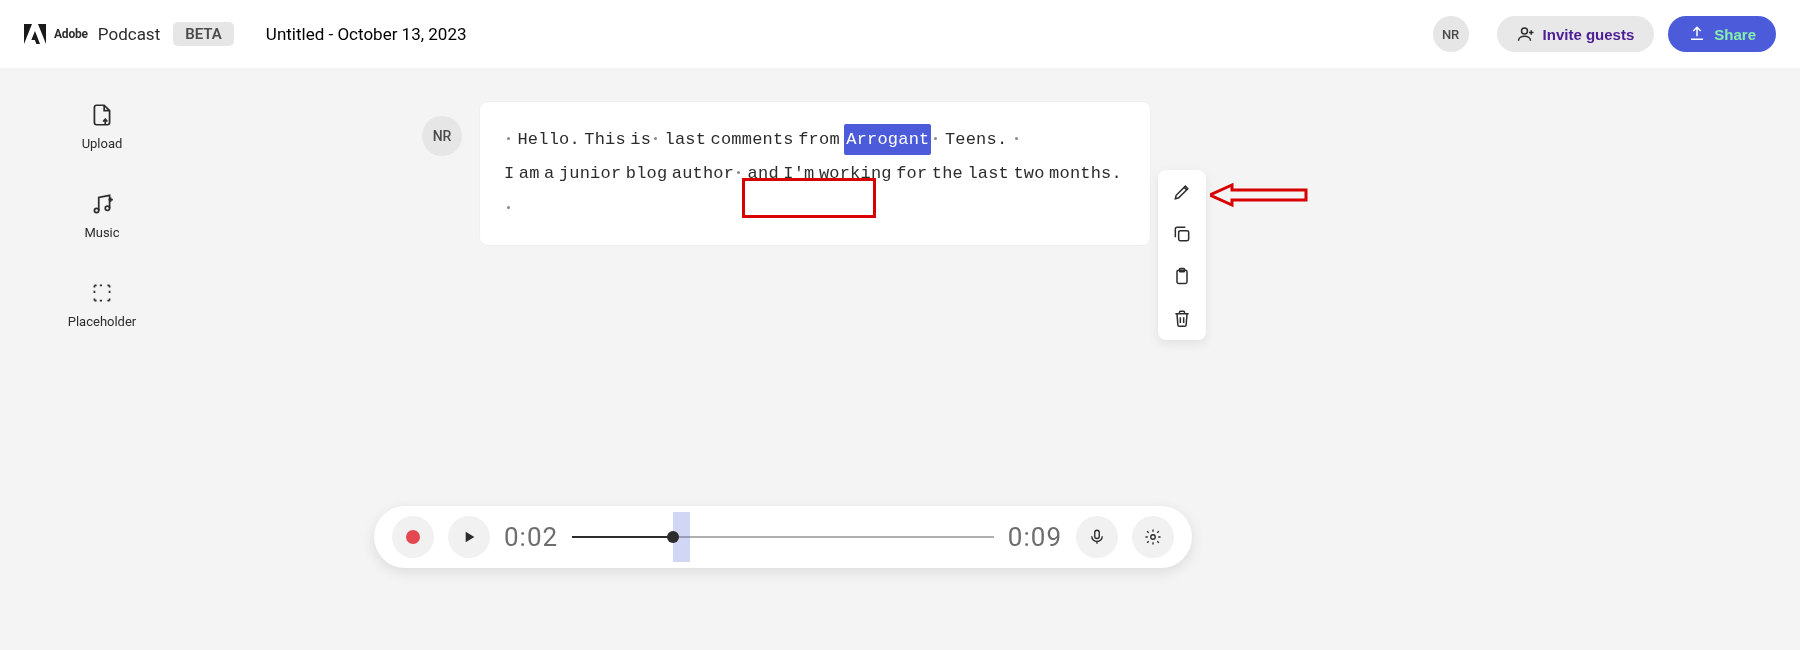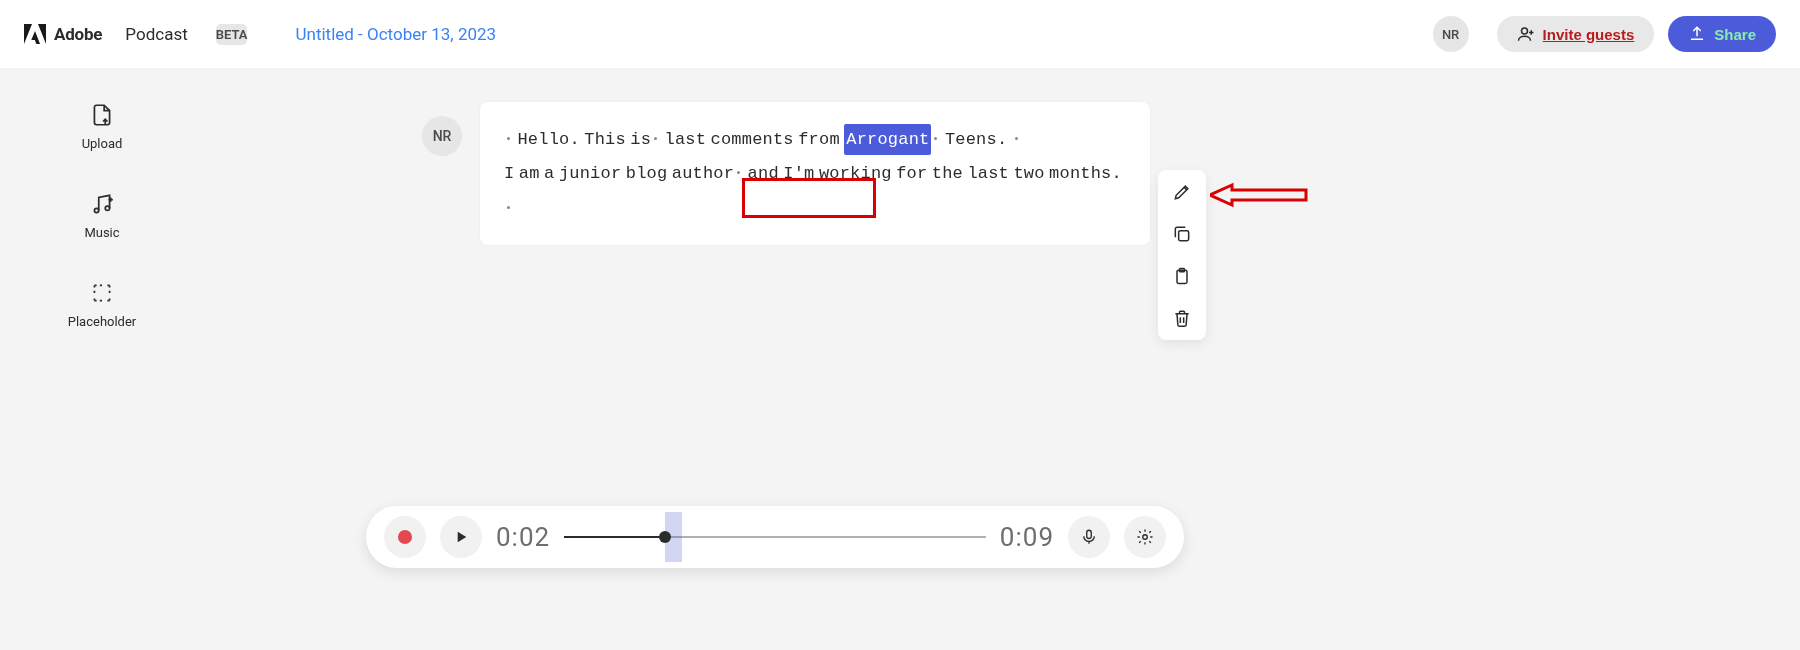--- a/index.html
+++ b/index.html
@@ -2,28 +2,28 @@
 <html><head>
 <meta charset="utf-8">
 <style>
   * { box-sizing: border-box; margin: 0; padding: 0; }
   body { font-family: -apple-system, BlinkMacSystemFont, "Segoe UI", Roboto, Arial, sans-serif; background: #fff; width: 1800px; height: 650px; overflow: hidden; color: #2c2c2c; }
 
   
   .header { height: 68px; display: flex; align-items: center; padding: 0 24px; background: #fff; }
   .logo-group { display: flex; align-items: center; gap: 8px; }
   .logo-mark { width: 22px; height: 20px; }
-  .brand { font-weight: 700; font-size: 17px; letter-spacing: -0.2px; }
-  .brand-sub { font-weight: 400; font-size: 17px; margin-left: 15px; }
-  .beta { background: #e6e6e6; color: #4b4b4b; font-size: 13px; font-weight: 600; padding: 3px 0; border-radius: 5px; margin-left: 20px; }
-  .doc-title { margin-left: 48px; font-size: 17px; color: #3b82f6; }
+  .brand { font-weight: 700; font-size: 12px; letter-spacing: -0.2px; }
+  .brand-sub { font-weight: 400; font-size: 17px; margin-left: 2px; }
+  .beta { background: #e6e6e6; color: #4b4b4b; font-size: 15px; font-weight: 600; padding: 3px 12px; border-radius: 5px; margin-left: 5px; }
+  .doc-title { margin-left: 32px; font-size: 17px; color: #000000; }
   .header-spacer { flex: 1; }
   .avatar-sm { width: 36px; height: 36px; border-radius: 50%; background: #e6e6e6; display: flex; align-items: center; justify-content: center; font-size: 13px; color: #4b4b4b; font-weight: 500; margin-right: 14px; }
   .pill-btn { display: inline-flex; align-items: center; gap: 8px; height: 36px; padding: 0 20px; border-radius: 18px; border: none; font-size: 15px; font-weight: 600; cursor: pointer; margin-left: 14px; }
-  .pill-grey { background: #e8e8e8; color: #b91c1c; text-decoration: underline; }
+  .pill-grey { background: #e8e8e8; color: #4c1d95; }
   .pill-blue { background: #4b5bd9; color: #86efac; }
 
   
   .main { position: relative; height: calc(100% - 68px); background: #f4f4f4; }
 
   
   .rail-left { position: absolute; left: 0; top: 0; width: 116px; padding-top: 34px; display: flex; flex-direction: column; align-items: center; gap: 40px; margin-left: 44px; }
   .rail-item { display: flex; flex-direction: column; align-items: center; gap: 8px; cursor: pointer; color: #2c2c2c; }
   .rail-item .ico { width: 26px; height: 26px; }
   .rail-item .lbl { font-size: 13px; }
@@ -45,21 +45,21 @@
   .hl1 { left: 742px; top: 110px; width: 134px; height: 40px; }
 
   
   .float-tb { position: absolute; left: 1158px; top: 102px; width: 48px; background: #fff; border-radius: 8px; box-shadow: 0 4px 12px rgba(0,0,0,0.08); display: flex; flex-direction: column; align-items: center; padding: 10px 0; gap: 18px; }
   .tb-btn { width: 24px; height: 24px; display: flex; align-items: center; justify-content: center; cursor: pointer; }
 
   
   .arrow { position: absolute; left: 1210px; top: 113px; }
 
   
-  .player { position: absolute; left: 366px; bottom: 82px; width: 818px; height: 62px; background: #fff; border-radius: 32px; box-shadow: 0 4px 14px rgba(0,0,0,0.1); display: flex; align-items: center; padding: 0 18px; gap: 14px; }
+  .player { position: absolute; left: 374px; bottom: 82px; width: 818px; height: 62px; background: #fff; border-radius: 32px; box-shadow: 0 4px 14px rgba(0,0,0,0.1); display: flex; align-items: center; padding: 0 18px; gap: 14px; }
   .circ { width: 42px; height: 42px; border-radius: 50%; background: #f1f1f1; display: flex; align-items: center; justify-content: center; cursor: pointer; }
   .rec-dot { width: 14px; height: 14px; border-radius: 50%; background: #e34850; }
   .time { font-size: 26px; color: #6e6e6e; font-weight: 400; letter-spacing: 1px; }
   .track { flex: 1; position: relative; height: 30px; display: flex; align-items: center; }
   .track-line { position: absolute; left: 0; right: 0; height: 2px; background: #b0b0b0; }
   .track-fill { position: absolute; left: 0; height: 2px; background: #2c2c2c; }
   .track-knob { position: absolute; width: 12px; height: 12px; border-radius: 50%; background: #2c2c2c; top: 50%; transform: translate(-50%, -50%); }
   .track-sel { position: absolute; height: 50px; top: -10px; background: rgba(75,91,217,0.25); }
 
 </style>

